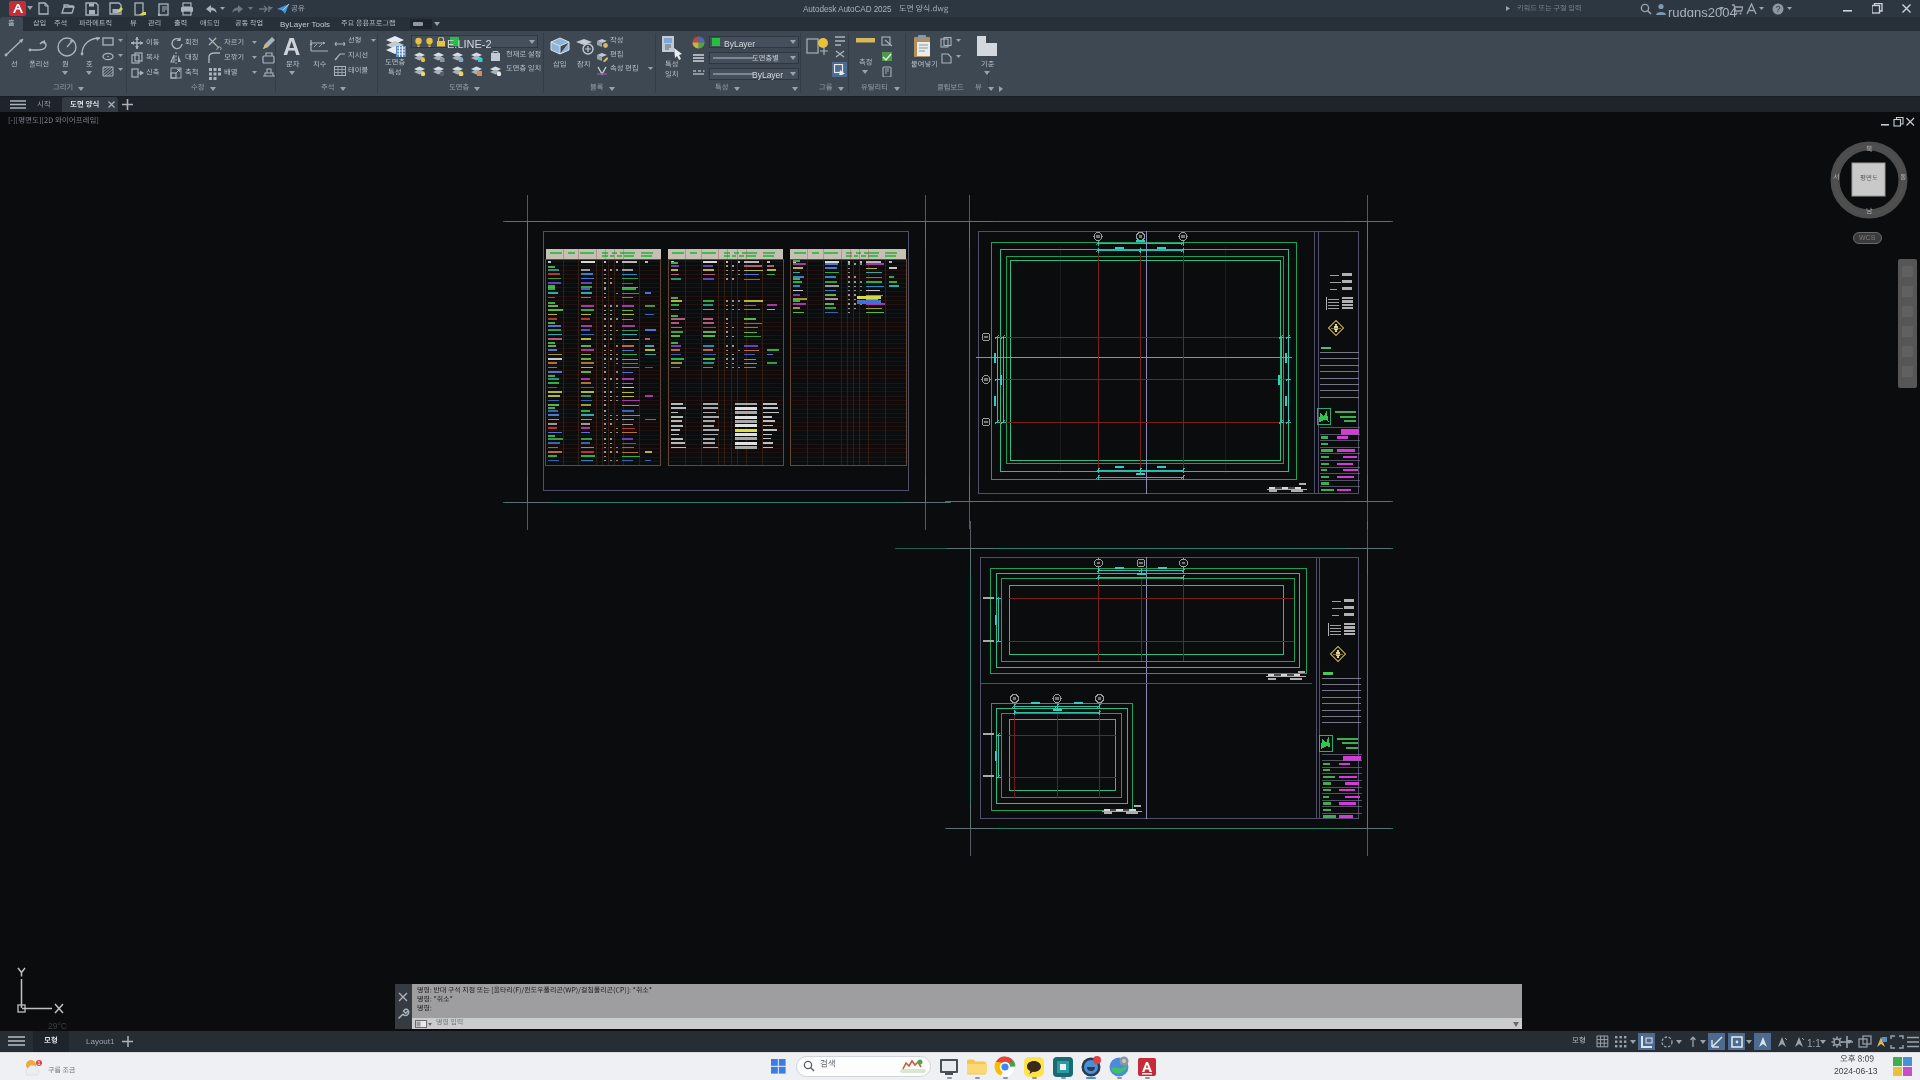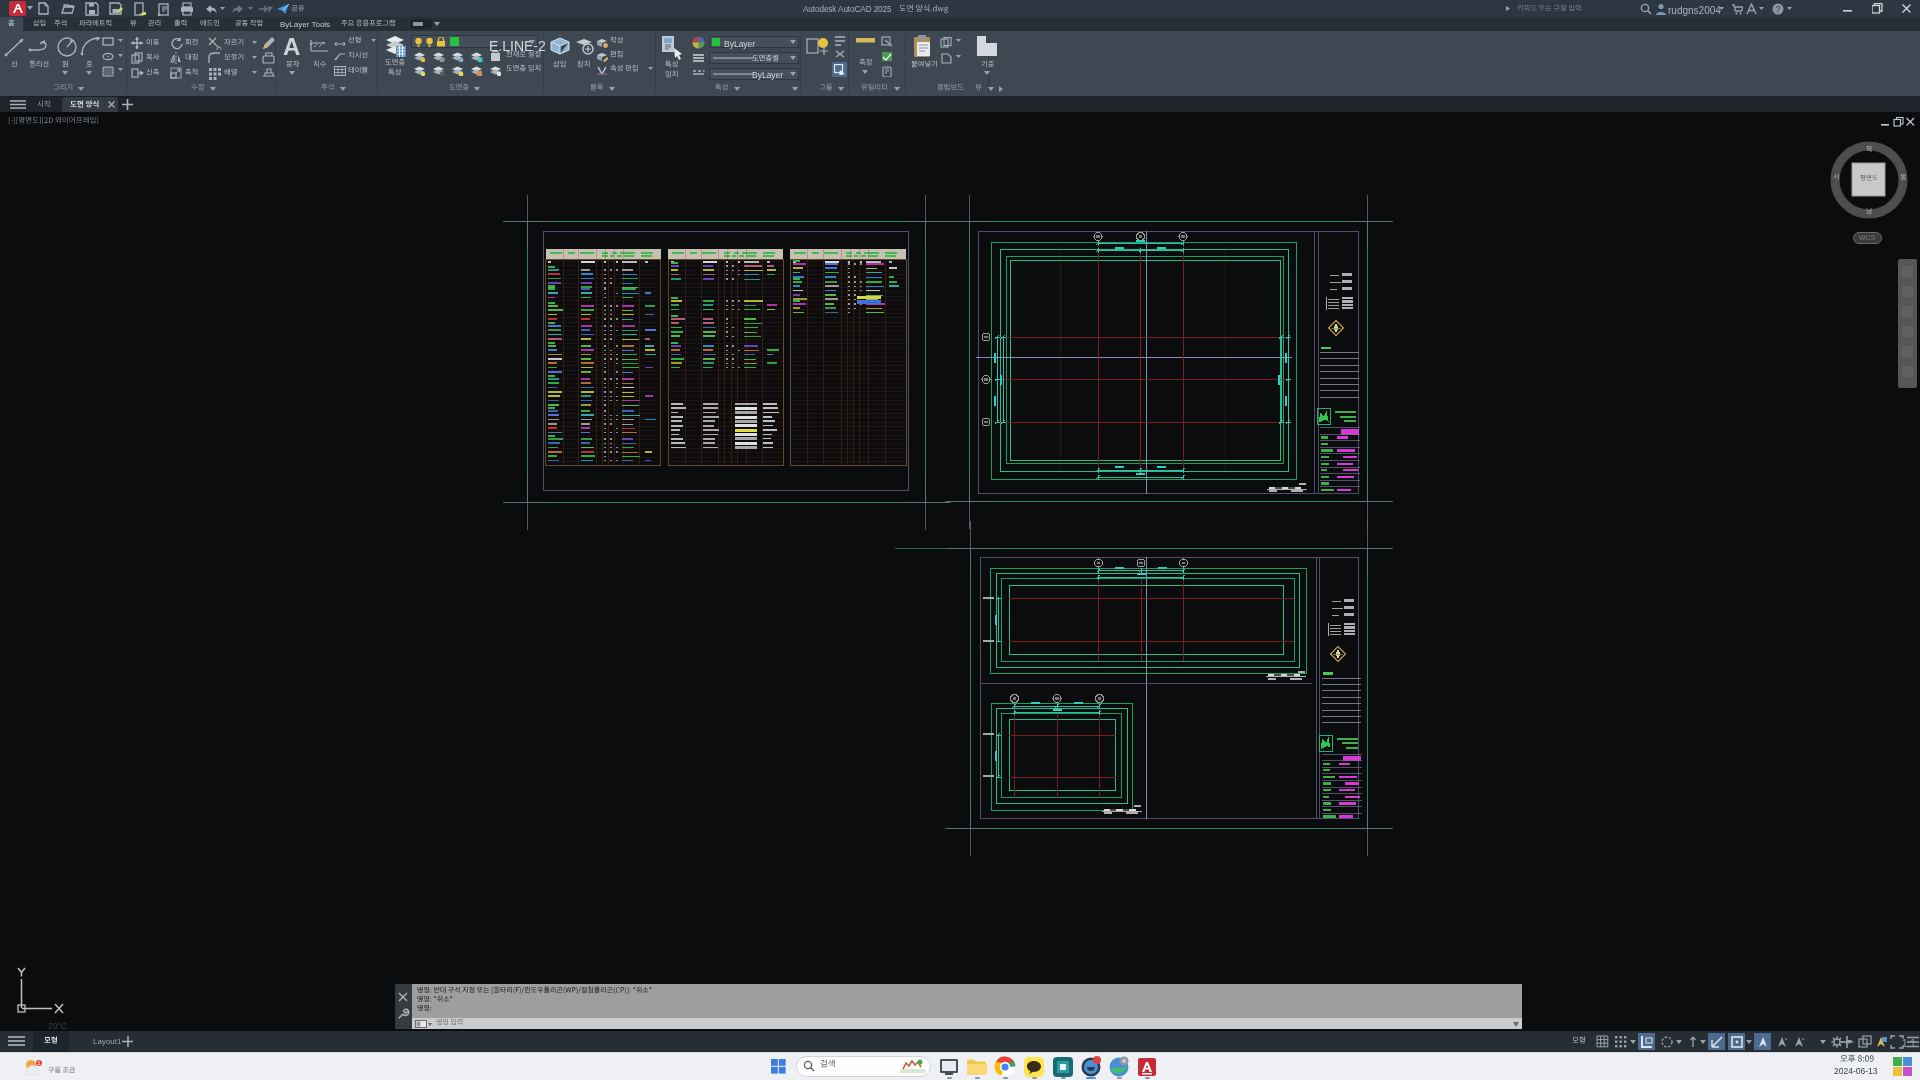--- a/index.html
+++ b/index.html
@@ -1146,21 +1146,21 @@
       <path d="M5.1 -0.3V6.2H5.7V-0.3ZM0.8 0.3V0.8H3.2C3.2 1.2 3.1 1.6 3 2L0.5 2.1L0.6 2.7L2.8 2.4C2.4 3.3 1.7 4.1 0.5 4.6L0.8 5.1C3.2 4 3.8 2.2 3.8 0.3Z M9.1 -0C8.1 -0 7.4 0.5 7.4 1.3C7.4 2 8.1 2.5 9.1 2.5C10 2.5 10.7 2 10.7 1.3C10.7 0.5 10 -0 9.1 -0ZM9.1 0.4C9.7 0.4 10.1 0.8 10.1 1.3C10.1 1.8 9.7 2.1 9.1 2.1C8.4 2.1 8 1.8 8 1.3C8 0.8 8.4 0.4 9.1 0.4ZM7 3.6C7.6 3.6 8.1 3.6 8.7 3.6V6H9.3V3.5C10 3.5 10.6 3.4 11.3 3.3L11.2 2.9C9.8 3.1 8.2 3.1 7 3.1ZM10.3 4.1V4.6H11.7V6.2H12.3V-0.3H11.7V4.1Z M13.6 4.8V5.3H19.5V4.8ZM14.4 0.3V3.3H18.8V2.8H14.9V0.8H18.8V0.3Z M24.9 0.3V3.2H27.3V2.7H25.5V0.8H27.2V0.3ZM24.5 3.5V4.9H21.8V5.3H27.7V4.9H25.1V3.5ZM22.3 2.7V3.2H22.7C23.4 3.2 24 3.1 24.7 3L24.6 2.5C24 2.6 23.5 2.7 22.9 2.7V0.8H24.6V0.3H22.3Z M28.5 3V3.5H34.4V3ZM29.3 -0.1V2.1H33.7V1.6H29.9V-0.1ZM29.2 4.1V6H33.7V5.5H29.8V4.1Z M36.7 2.9V3.4H39.3V6.2H39.9V3.4H42.6V2.9H41.6C41.8 1.9 41.8 1.3 41.8 0.7V0.1H37.4V0.6H41.2V0.7C41.2 1.3 41.2 2 41 2.9Z M48.1 -0.3V1.1H46.8V1.6H48.1V3H48.7V-0.3ZM43.5 0V0.5H45V0.7C45 1.5 44.3 2.3 43.4 2.6L43.6 3.1C44.4 2.8 45 2.3 45.3 1.6C45.6 2.2 46.1 2.7 46.9 3L47.1 2.5C46.2 2.2 45.6 1.4 45.6 0.7V0.5H47V0ZM44.5 5.6V6.1H48.9V5.6H45.1V4.9H48.7V3.3H44.5V3.8H48.1V4.5H44.5Z M56.3 -0.3V3.2H56.9V-0.3ZM52.7 3.5V6.1H56.9V3.5H56.3V4.3H53.3V3.5ZM53.3 4.7H56.3V5.6H53.3ZM53.4 -0C52.4 -0 51.7 0.6 51.7 1.5C51.7 2.4 52.4 3 53.4 3C54.4 3 55.1 2.4 55.1 1.5C55.1 0.6 54.4 -0 53.4 -0ZM53.4 0.5C54.1 0.5 54.5 0.9 54.5 1.5C54.5 2.1 54.1 2.5 53.4 2.5C52.8 2.5 52.3 2.1 52.3 1.5C52.3 0.9 52.8 0.5 53.4 0.5Z M59.2 4V4.5H62.9V6.2H63.5V4ZM58.4 0.1V0.5H60.7V1.4H58.5V3.4H58.9C60.2 3.4 60.9 3.4 61.7 3.2L61.6 2.7C60.9 2.9 60.2 2.9 59.1 2.9V1.9H61.3V0.1ZM61.7 2V2.5H62.9V3.7H63.5V-0.3H62.9V0.6H61.7V1.1H62.9V2Z" fill="#7d868f"></path>
     </svg>
     <svg class="abs" style="left:1640px;top:3px;" width="12" height="12">
       <circle cx="5" cy="5" r="3.6" fill="none" stroke="#9aa3ac" stroke-width="1.4"></circle>
       <path d="M7.6 7.6 L11 11" stroke="#9aa3ac" stroke-width="1.6"></path>
     </svg>
     <svg class="abs" style="left:1655px;top:3px;" width="12" height="12">
       <circle cx="6" cy="3.5" r="2.6" fill="#7d99b5"></circle>
       <path d="M1 12 C1 8 11 8 11 12 Z" fill="#7d99b5"></path>
     </svg>
-    <span class="abs" style="left:1668px;top:5px;font-size:10px;color:#a9b1ba">rudgns2004</span>
+    <span class="abs" style="left:1668px;top:5px;font-size:13px;color:#a9b1ba">rudgns2004</span>
     <svg class="abs" style="left:1719px;top:7px;" width="6" height="4">
       <path d="M0 0 L5 0 L2.5 3 Z" fill="#9aa3ac"></path>
     </svg>
     <svg class="abs" style="left:1731px;top:3px;" width="12" height="12">
       <path d="M1 2 h2 l1.5 6 h6 l1.5-4 H4" fill="none" stroke="#9aa3ac" stroke-width="1.3"></path>
       <circle cx="5.5" cy="10.5" r="1" fill="#9aa3ac"></circle>
       <circle cx="9.5" cy="10.5" r="1" fill="#9aa3ac"></circle>
     </svg>
     <svg class="abs" style="left:1745px;top:3px;" width="13" height="12">
       <path d="M2 11 L6.5 1 L11 11 M4 7.5 H9" fill="none" stroke="#9aa3ac" stroke-width="1.4"></path>
@@ -1463,21 +1463,21 @@
     </svg>
     <svg class="abs" style="left:425px;top:37px;" width="9" height="10">
       <circle cx="4.5" cy="4" r="3.2" fill="#e8c23f"></circle>
       <path d="M3 8 h3 M3.5 9.5 h2" stroke="#e8c23f" stroke-width="1"></path>
     </svg>
     <svg class="abs" style="left:436px;top:37px;" width="10" height="10">
       <rect x="1" y="4" width="8" height="5.5" fill="#e8c23f"></rect>
       <path d="M2.5 4 V2.5 a2.5 2.5 0 0 1 5 0 V4" fill="none" stroke="#e8c23f" stroke-width="1.2"></path>
     </svg>
     <div class="abs" style="left:450px;top:37px;width:9px;height:9px;background:#22c13e;"></div>
-    <span class="abs" style="left:489px;top:38px;font-size:14px;color:#d2d8dd">E.LINE-2</span>
+    <span class="abs" style="left:447px;top:38px;font-size:11px;color:#d2d8dd">E.LINE-2</span>
     <svg class="abs" style="left:529px;top:40px;" width="7" height="5">
       <path d="M0 0 L6 0 L3 4 Z" fill="#9aa3ac"></path>
     </svg>
     <svg class="abs" style="left:413px;top:51px;" width="13" height="11">
       <path d="M1 4 L6.5 1.5 L12 4 L6.5 6.5 Z" fill="#d8dde2"></path>
       <path d="M1 7 L6.5 4.5 L12 7 L6.5 9.5 Z" fill="#aab3bb"></path>
       <circle cx="10" cy="9" r="2.2" fill="#e8c23f"></circle>
     </svg>
     <svg class="abs" style="left:432px;top:51px;" width="13" height="11">
       <path d="M1 4 L6.5 1.5 L12 4 L6.5 6.5 Z" fill="#d8dde2"></path>
@@ -1829,21 +1829,21 @@
       <path d="M1 1 L7 1 L4 6 Z" fill="#6a6a6a"></path>
     </svg>
     <div class="abs" style="left:0px;top:1031px;width:1920px;height:21px;background:#262d35;"></div>
     <svg class="abs" style="left:8px;top:1036px;" width="20" height="11">
       <path d="M0 1 h17 M0 5 h17 M0 9 h17" stroke="#b8bfc6" stroke-width="1.7"></path>
     </svg>
     <div class="abs" style="left:33px;top:1031px;width:36px;height:21px;background:#1d242b;"></div>
     <svg style="position:absolute;left:44.1px;top:1036.5px;overflow:visible" width="14" height="10">
       <path d="M4.9 0.9V2.7H1.9V0.9ZM1 0.1V3.5H2.9V4.9H0.3V5.7H6.6V4.9H3.9V3.5H5.9V0.1Z M9.2 1.2C8.2 1.2 7.5 1.7 7.5 2.5C7.5 3.3 8.2 3.8 9.2 3.8C10.1 3.8 10.8 3.3 10.8 2.5C10.8 1.7 10.1 1.2 9.2 1.2ZM9.2 2C9.6 2 9.9 2.2 9.9 2.5C9.9 2.9 9.6 3.1 9.2 3.1C8.8 3.1 8.5 2.9 8.5 2.5C8.5 2.2 8.8 2 9.2 2ZM10.7 4.1C9.2 4.1 8.3 4.5 8.3 5.3C8.3 6.1 9.2 6.5 10.7 6.5C12.1 6.5 13 6.1 13 5.3C13 4.5 12.1 4.1 10.7 4.1ZM10.7 4.8C11.5 4.8 12 5 12 5.3C12 5.6 11.5 5.8 10.7 5.8C9.8 5.8 9.3 5.6 9.3 5.3C9.3 5 9.8 4.8 10.7 4.8ZM12 -0.4V1.1H11.1V1.9H12V2.5H11.1V3.3H12V4H13V-0.4ZM8.7 -0.5V0.2H7.2V1H11V0.2H9.7V-0.5Z" fill="#dde2e7"></path>
     </svg>
-    <span class="abs" style="left:93px;top:1037px;font-size:8px;color:#9aa3ac">Layout1</span>
+    <span class="abs" style="left:86px;top:1037px;font-size:8px;color:#9aa3ac">Layout1</span>
     <svg class="abs" style="left:122px;top:1036px;" width="12" height="12">
       <path d="M6 0 V11 M0 5.5 H11" stroke="#aab3bb" stroke-width="1.5"></path>
     </svg>
     <svg style="position:absolute;left:1572px;top:1037px;overflow:visible" width="14" height="10">
       <path d="M5.2 0.7V2.9H1.7V0.7ZM1.1 0.2V3.4H3.1V5H0.4V5.6H6.5V5H3.7V3.4H5.8V0.2Z M9.2 1.2C8.3 1.2 7.7 1.7 7.7 2.5C7.7 3.3 8.3 3.8 9.2 3.8C10.1 3.8 10.7 3.3 10.7 2.5C10.7 1.7 10.1 1.2 9.2 1.2ZM9.2 1.7C9.8 1.7 10.2 2 10.2 2.5C10.2 3 9.8 3.3 9.2 3.3C8.6 3.3 8.3 3 8.3 2.5C8.3 2 8.6 1.7 9.2 1.7ZM10.6 4.1C9.2 4.1 8.4 4.5 8.4 5.3C8.4 6 9.2 6.4 10.6 6.4C12 6.4 12.9 6 12.9 5.3C12.9 4.5 12 4.1 10.6 4.1ZM10.6 4.6C11.6 4.6 12.2 4.8 12.2 5.3C12.2 5.7 11.6 5.9 10.6 5.9C9.6 5.9 9 5.7 9 5.3C9 4.8 9.6 4.6 10.6 4.6ZM12.2 -0.4V1.3H11.1V1.8H12.2V2.6H11.1V3.1H12.2V4H12.9V-0.4ZM8.9 -0.4V0.4H7.3V0.9H11.1V0.4H9.5V-0.4Z" fill="#b8bfc6"></path>
     </svg>
     <svg class="abs" style="left:1596px;top:1035px;" width="14" height="14">
       <path d="M1 1 h11 M1 4.6 h11 M1 8.2 h11 M1 11.8 h11 M1 1 v11 M4.6 1 v11 M8.2 1 v11 M11.8 1 v11" stroke="#9aa3ac" stroke-width="1"></path>
     </svg>
     <svg class="abs" style="left:1614px;top:1035px;" width="14" height="14">
@@ -1896,21 +1896,21 @@
       <path d="M7 2 L3 12 L7 9 L11 12 Z" fill="#dbe4ec"></path>
     </svg>
     <svg class="abs" style="left:1775px;top:1035px;" width="14" height="14">
       <path d="M7 2 L3 12 L7 9 L11 12 Z" fill="#9aa3ac"></path>
       <path d="M10 3 l2 2" stroke="#9aa3ac"></path>
     </svg>
     <svg class="abs" style="left:1792px;top:1035px;" width="14" height="14">
       <path d="M7 2 L3 12 L7 9 L11 12 Z" fill="#9aa3ac"></path>
       <path d="M10 3 l2 2" stroke="#9aa3ac"></path>
     </svg>
-    <span class="abs" style="left:1902px;top:1038px;font-size:10px;color:#9aa3ac">1:1</span>
+    <span class="abs" style="left:1807px;top:1038px;font-size:10px;color:#9aa3ac">1:1</span>
     <svg class="abs" style="left:1820px;top:1040px;" width="7" height="6">
       <path d="M0 0 L6 0 L3 4 Z" fill="#9aa3ac"></path>
     </svg>
     <svg class="abs" style="left:1830px;top:1035px;" width="14" height="14">
       <circle cx="7" cy="7" r="3" fill="none" stroke="#9aa3ac" stroke-width="1.4"></circle>
       <g stroke="#9aa3ac" stroke-width="1.6">
         <path d="M7 1.5 v2"></path>
         <path d="M7 10.5 v2"></path>
         <path d="M1.5 7 h2"></path>
         <path d="M10.5 7 h2"></path>

